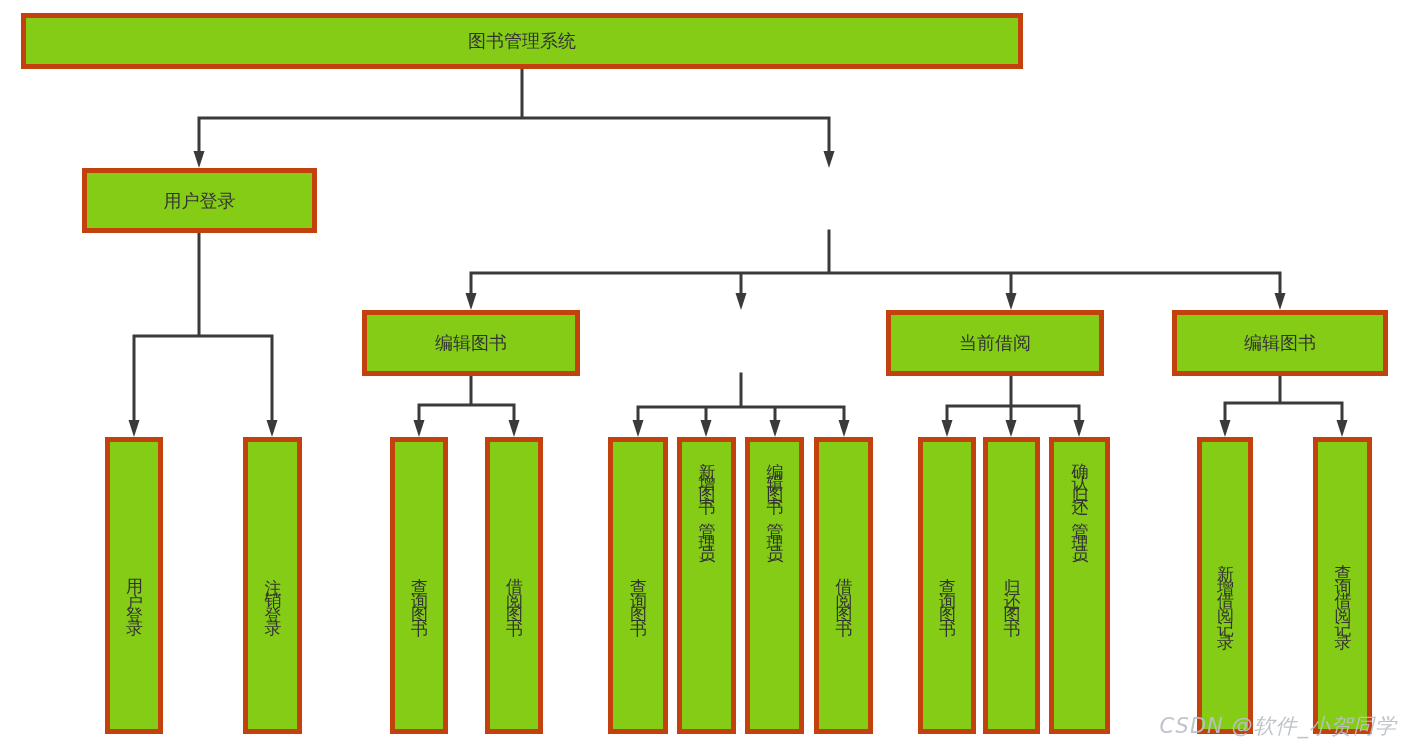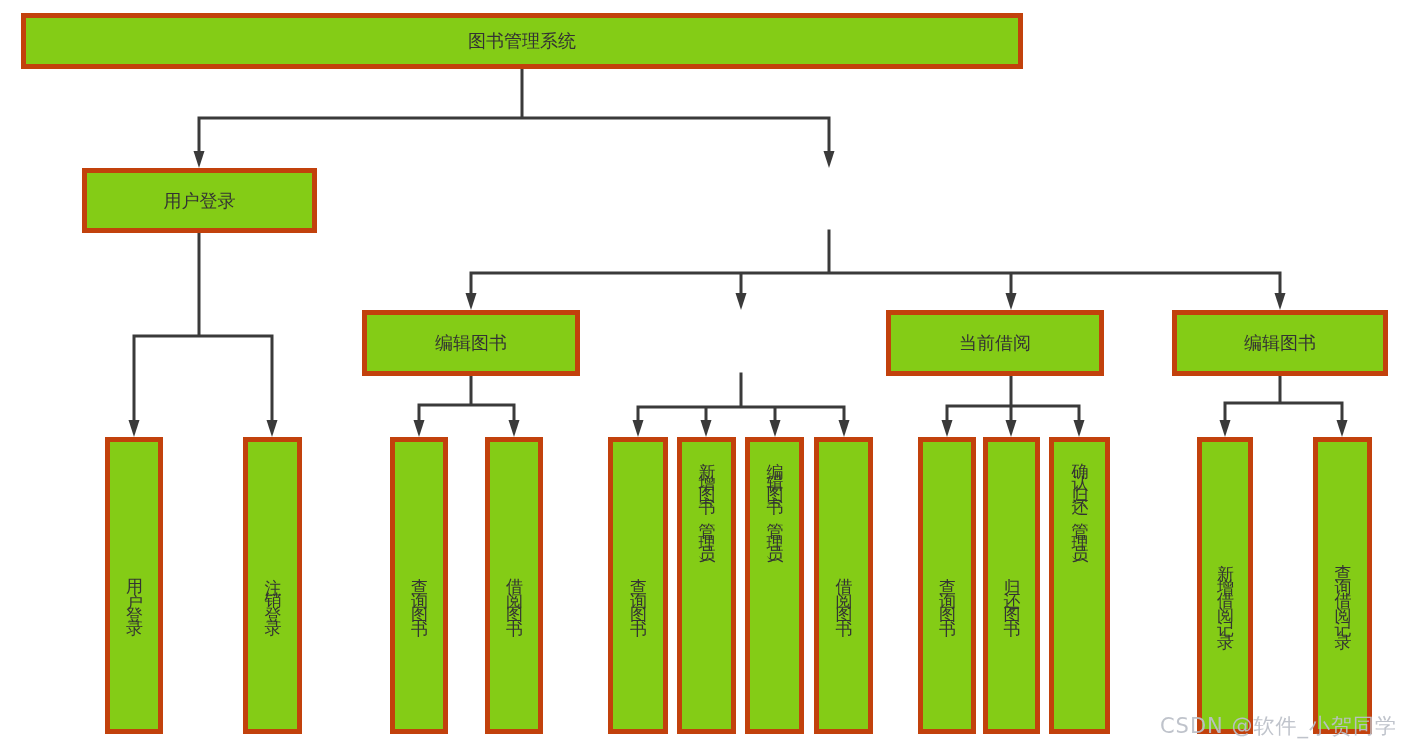--- a/index.html
+++ b/index.html
@@ -18,21 +18,21 @@
   .node.vert .label{
     display:block;white-space:normal;
     writing-mode:vertical-rl;text-orientation:mixed;
     letter-spacing:14px;line-height:1.05;margin-bottom:-14px;
   }
   .node.vert.long{align-items:flex-start;padding-top:7px;}
   .node.vert.long .label{letter-spacing:12px;}
   .watermark{
     position:absolute;right:8px;top:712px;z-index:5;
     font-size:21px;letter-spacing:1px;color:rgba(188,192,200,0.95);
-    font-family:"DejaVu Sans","Liberation Sans",sans-serif;white-space:nowrap;
+    font-family:"DejaVu Sans","Liberation Sans",sans-serif;white-space:nowrap;font-style:italic;
   }
   
   #n-root{left:21px;top:13px;width:1002px;height:56px;}
   #n-user-login{left:82px;top:168px;width:235px;height:65px;}
   #n-book-mgmt{left:712px;top:168px;width:235px;height:65px;}
   #n-new-book-rec{left:362px;top:310px;width:218px;height:66px;}
   #n-book-borrow{left:632px;top:310px;width:218px;height:66px;}
   #n-current-borrow{left:886px;top:310px;width:218px;height:66px;}
   #n-borrow-records{left:1172px;top:310px;width:216px;height:66px;}
   #n-leaf-login{left:105px;top:437px;width:58px;height:297px;}

